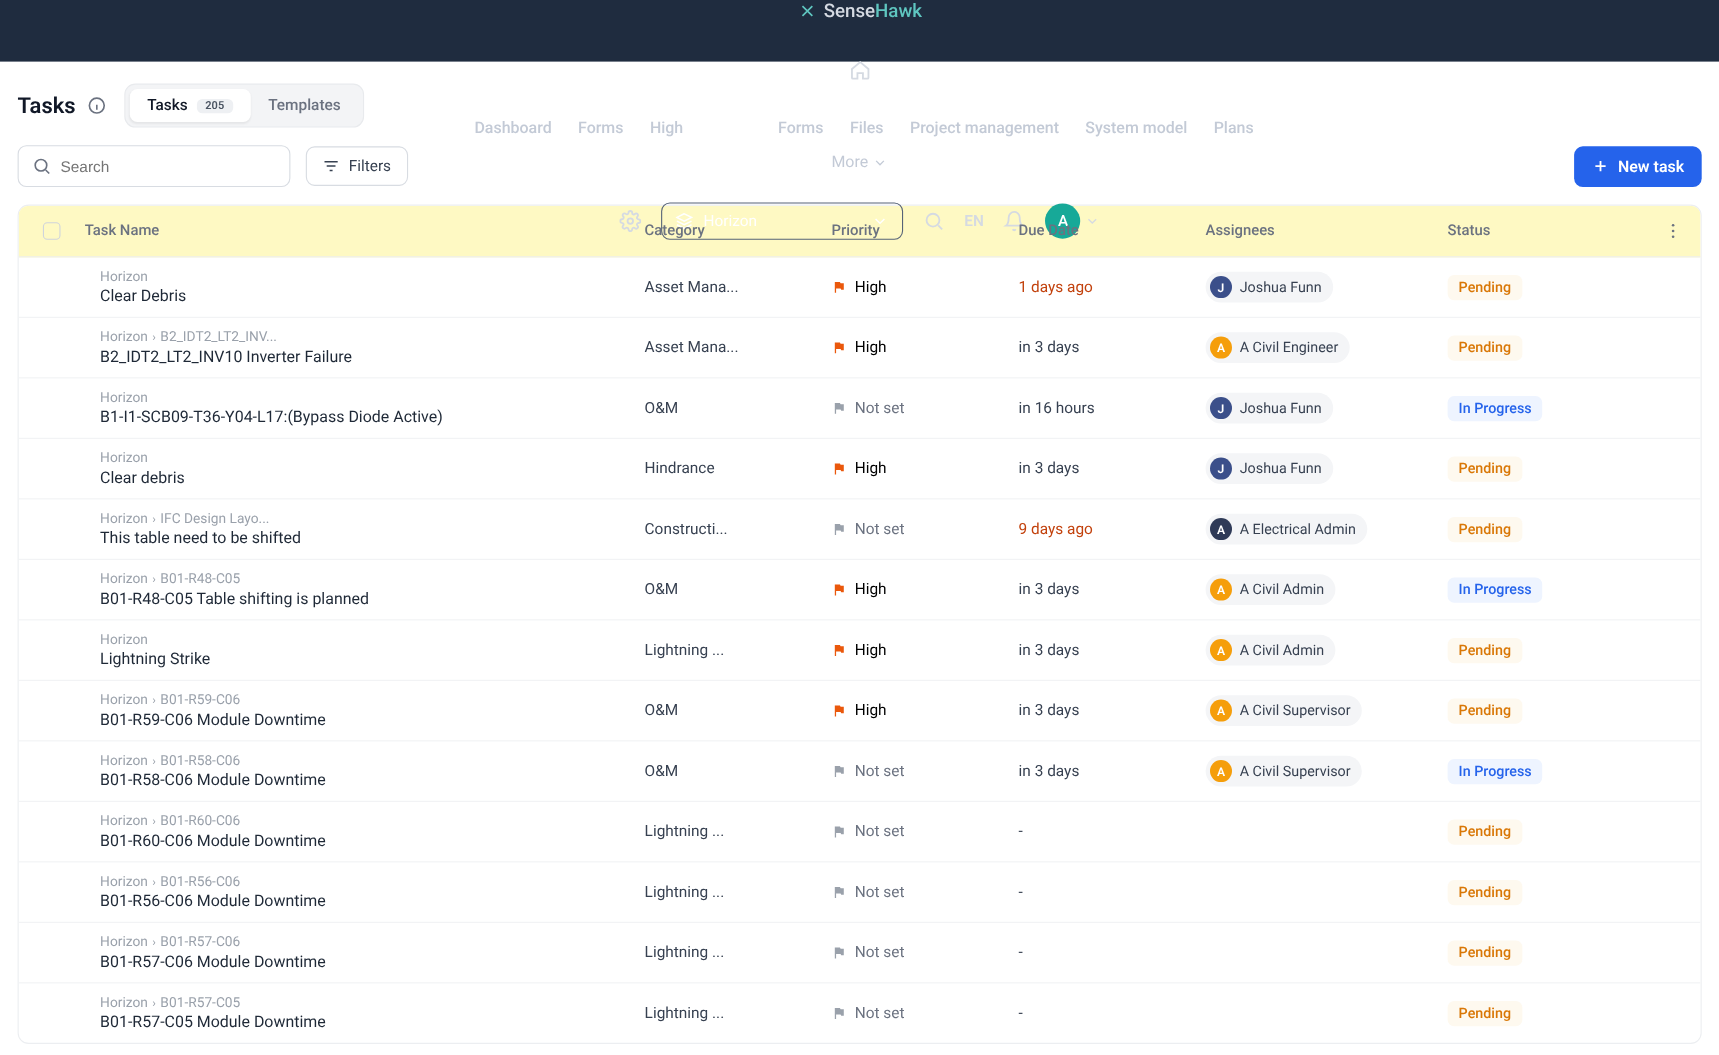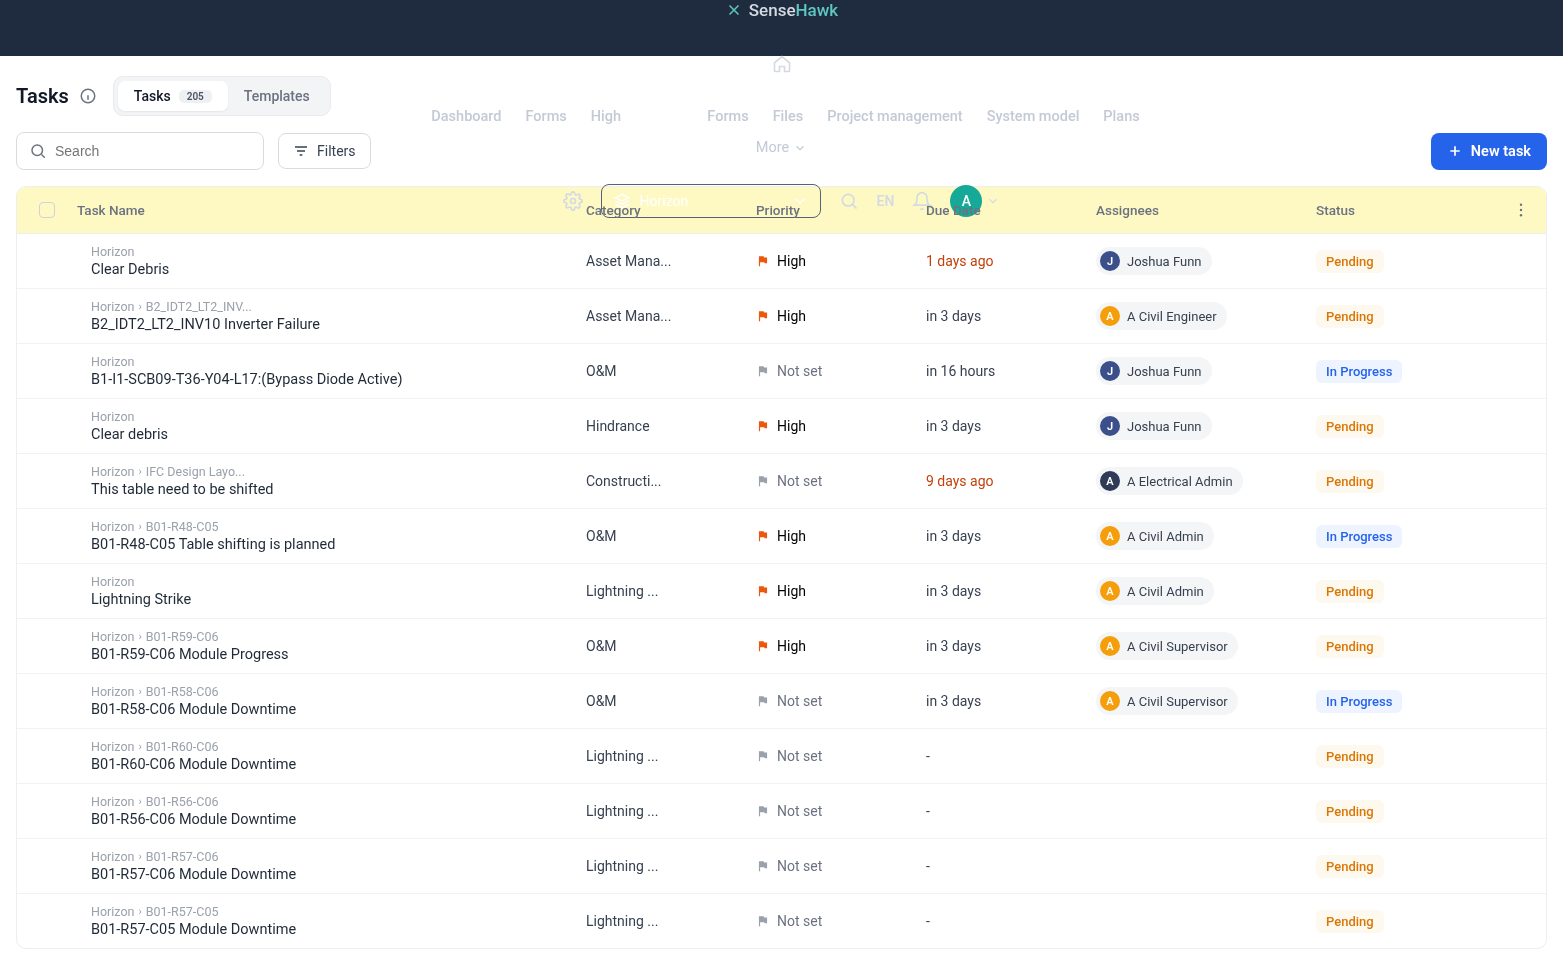--- a/index.html
+++ b/index.html
@@ -379,21 +379,21 @@
     <div></div>
   </div>
       <div class="trow">
     <div></div>
     <div class="task-cell">
       <div class="breadcrumb">
             <span>Horizon</span> 
             <span class="sep">›</span>
             <span>B01-R59-C06</span>
           </div>
-      <div class="task-name">B01-R59-C06 Module Progress</div>
+      <div class="task-name">B01-R59-C06 Module Downtime</div>
     </div>
     <div class="cat">O&amp;M</div>
     <div class="prio high">
       <span class="flag high"><svg class="flag" viewBox="0 0 24 24" fill="currentColor">
               <path d="M5 3v18h2v-7h7l1 2h4V6h-5l-1-2H5z"></path>
             </svg></span>
       <span>High</span>
     </div>
     <div class="due ">in 3 days</div>
     <div><span class="assignee-chip">

